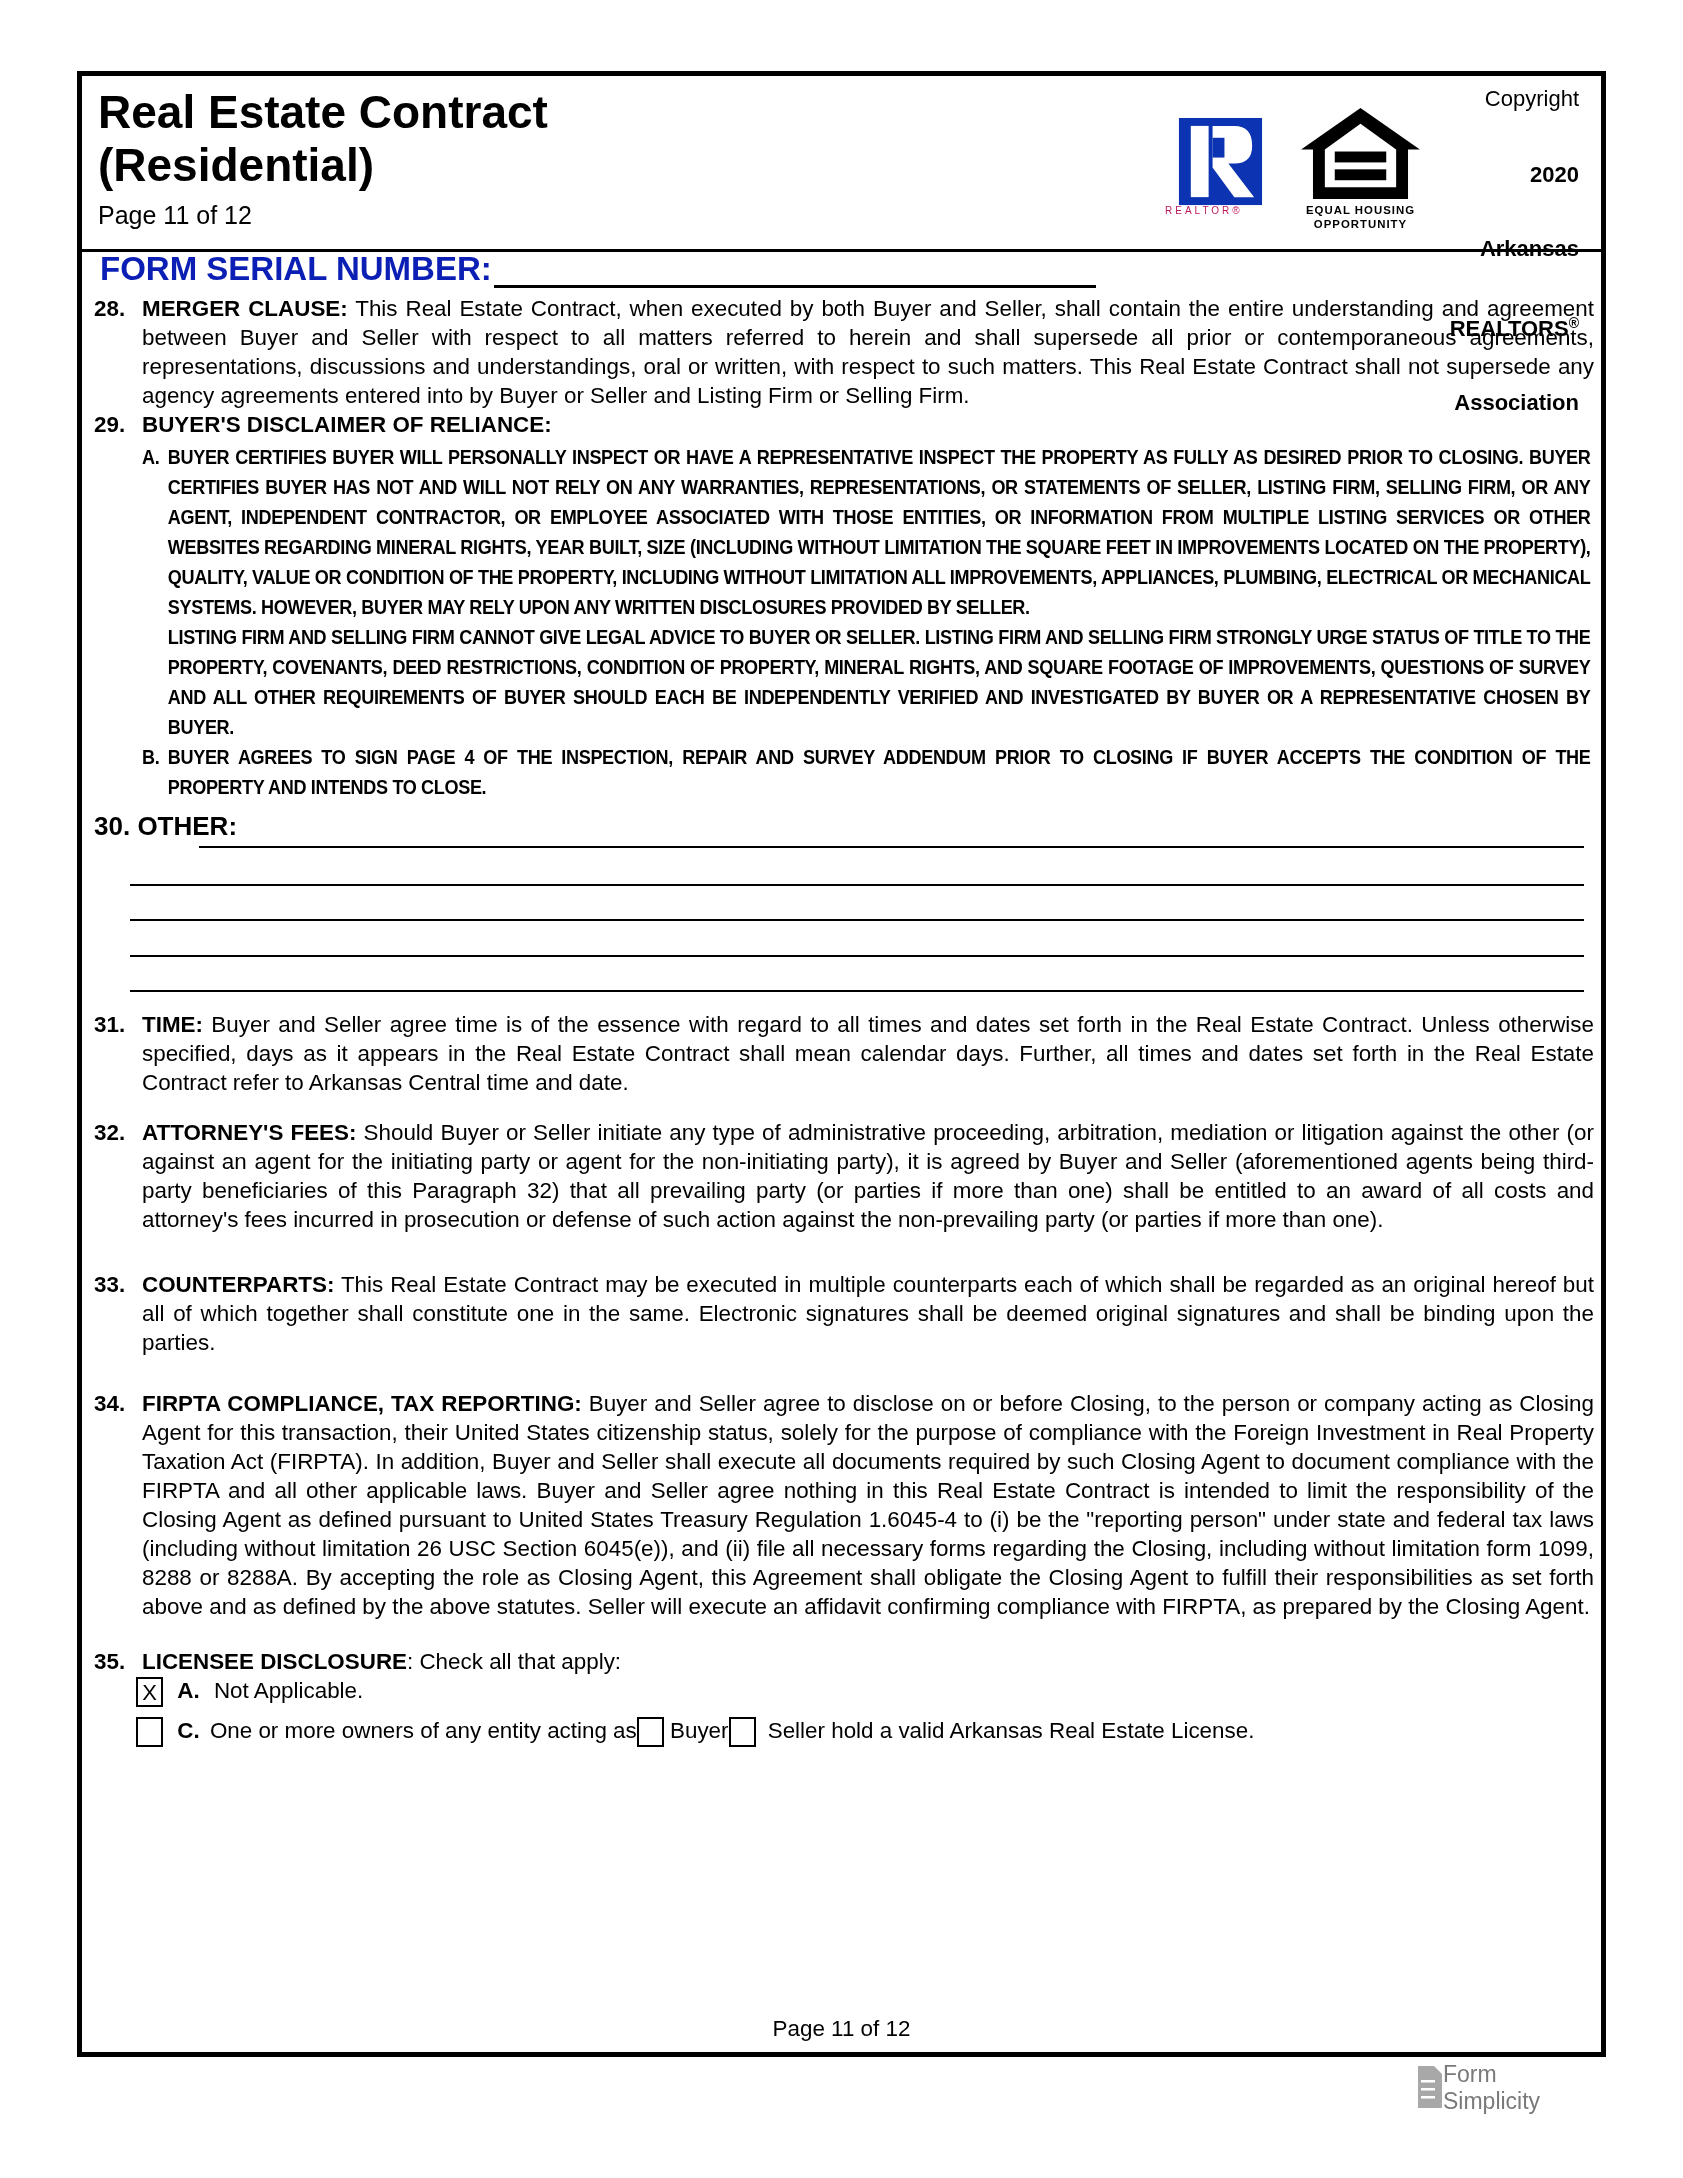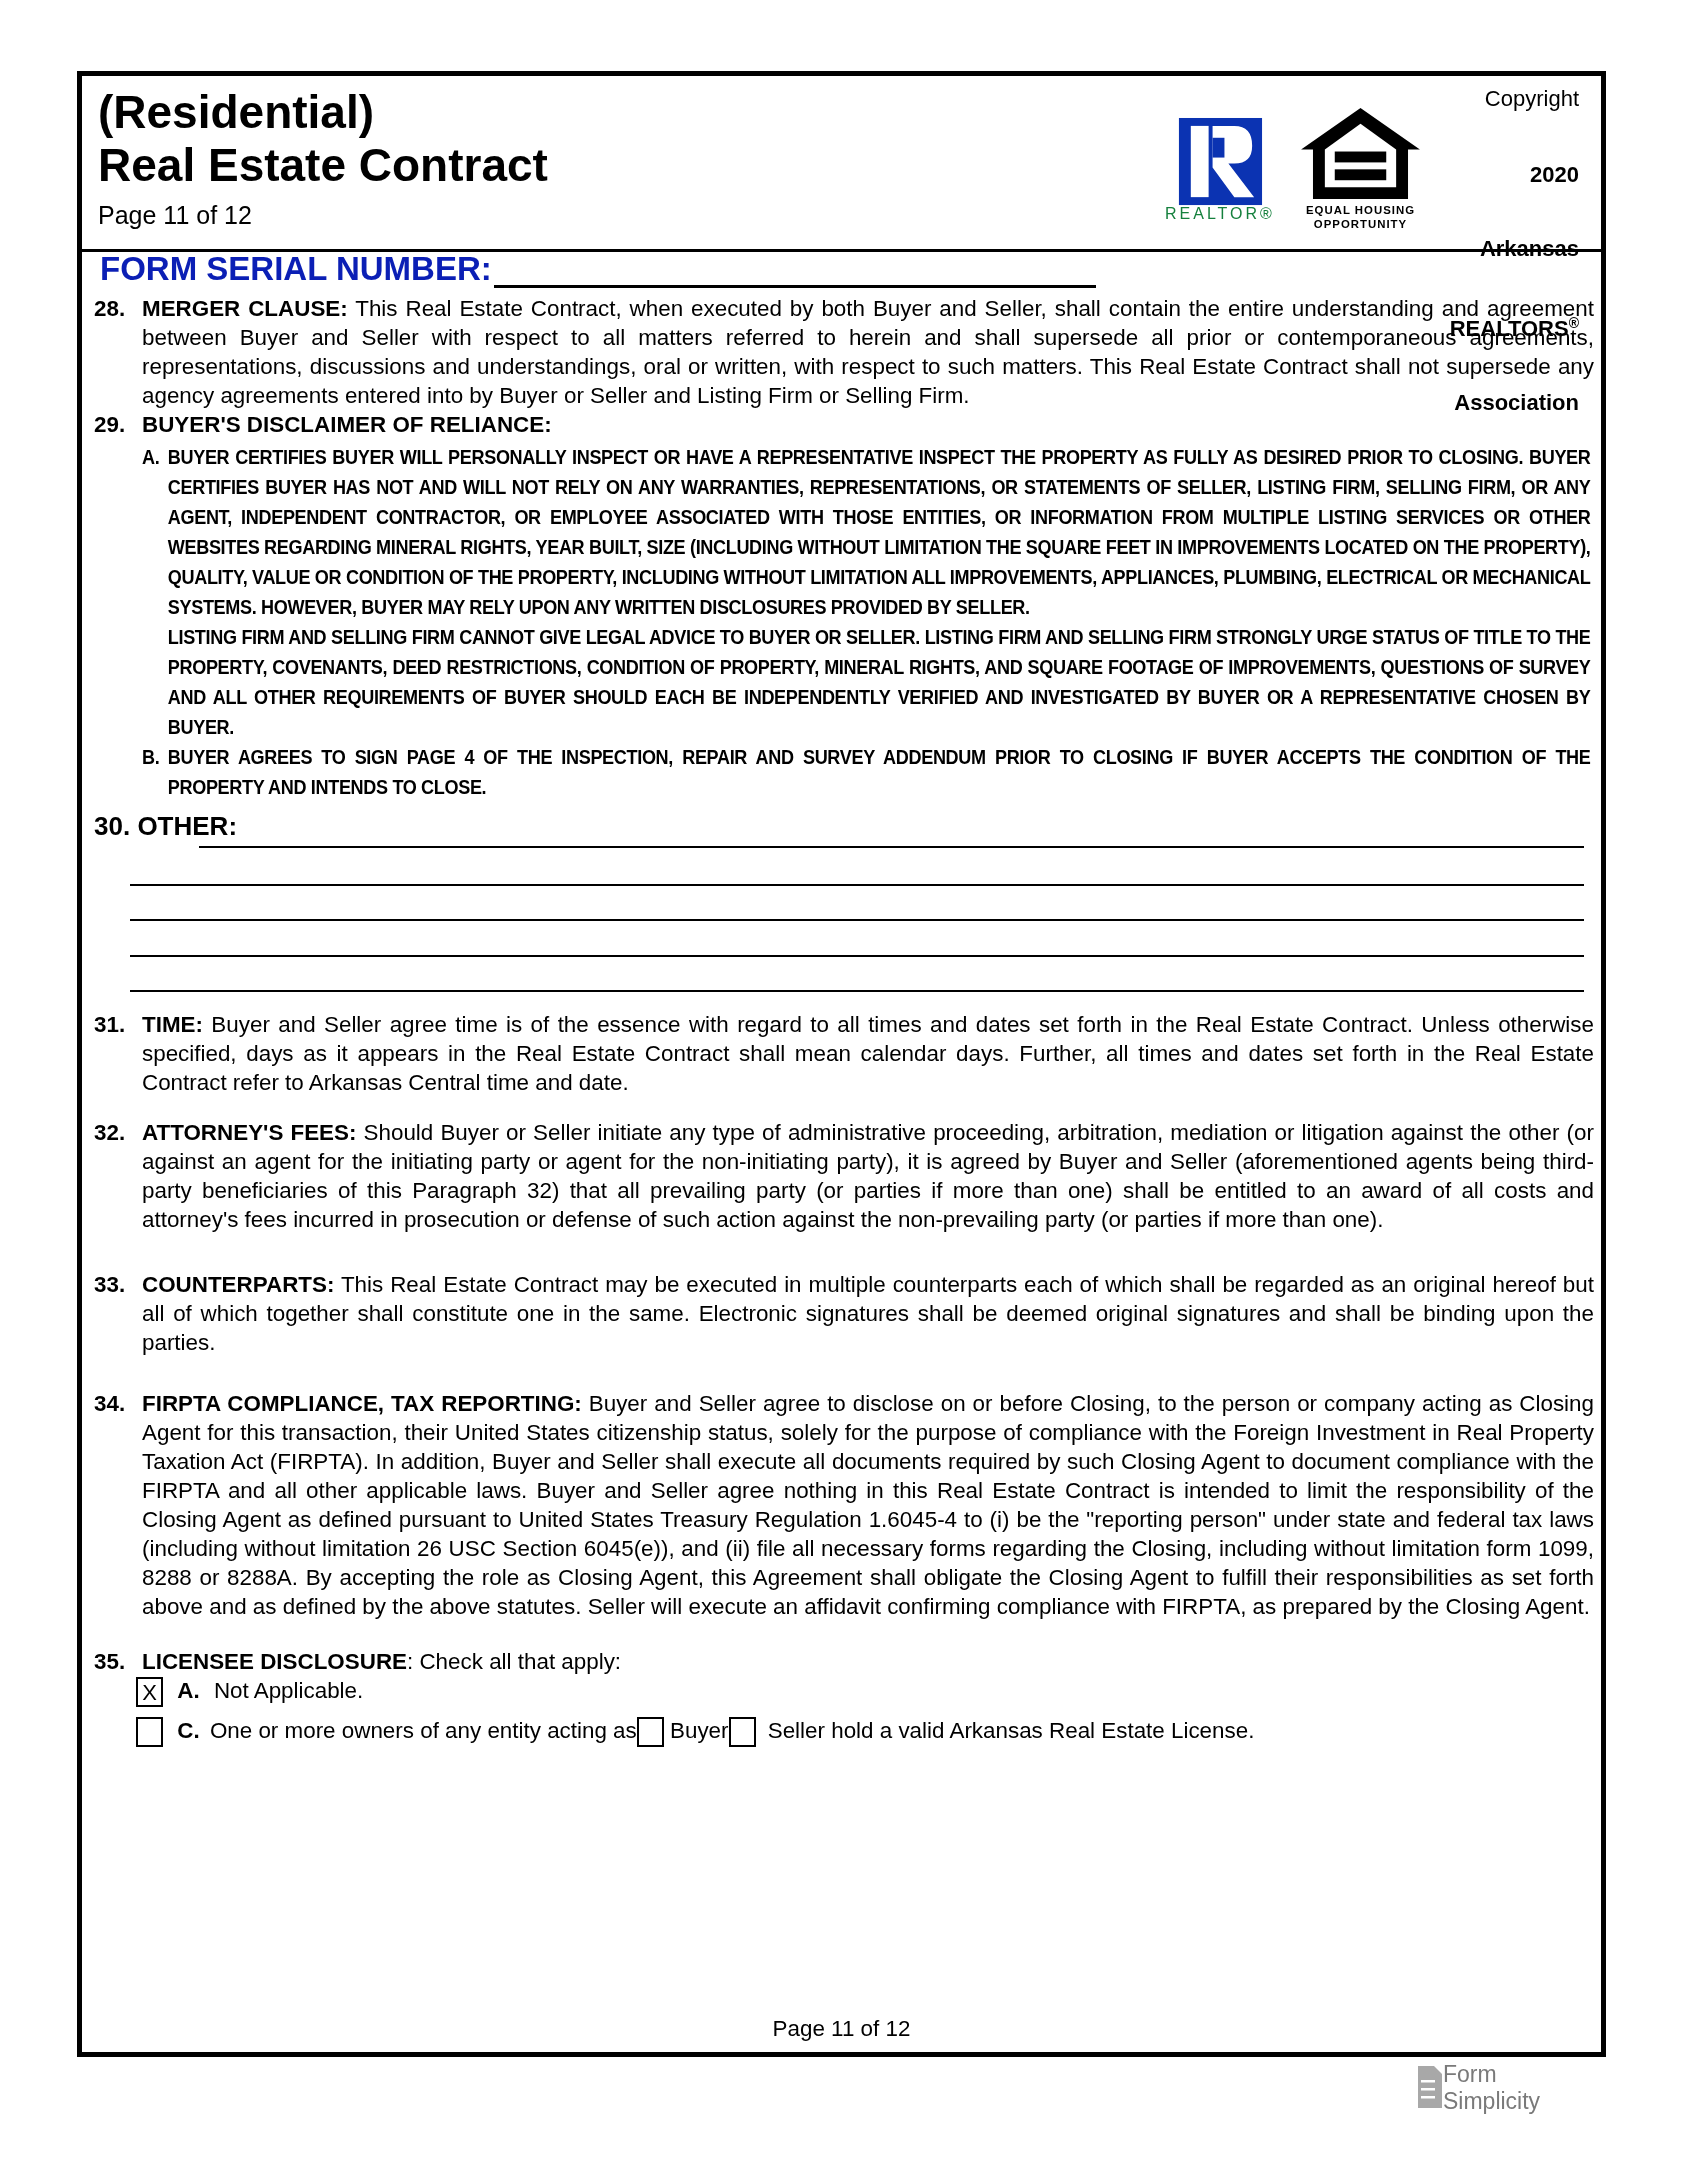--- a/index.html
+++ b/index.html
@@ -2,21 +2,21 @@
 <html><head>
 <meta charset="utf-8">
 <style>
   html, body { margin:0; padding:0; background:#ffffff; }
   body { width:1683px; height:2178px; position:relative; font-family:"Liberation Sans", sans-serif; color:#000; }
   .frame { position:absolute; left:77px; top:71px; width:1529px; height:1986px; border:5px solid #000; box-sizing:border-box; }
   .header { position:absolute; left:0; top:0; width:100%; height:176px; border-bottom:3px solid #000; box-sizing:border-box; }
   .title { position:absolute; left:16px; top:10px; font-weight:bold; font-size:46px; line-height:53px; }
   .page-top { position:absolute; left:16px; top:125px; font-size:25px; }
   .realtor-logo { position:absolute; left:1091px; top:38px; width:93px; height:99px; }
-  .realtor-text { position:absolute; left:1083px; top:129px; font-size:16px; letter-spacing:3px; color:#15803d; }
+  .realtor-text { position:absolute; left:1083px; top:129px; font-size:10px; letter-spacing:3px; color:#be185d; }
   .eho-logo { position:absolute; left:1215px; top:28px; width:127px; height:99px; }
   .eho-text { position:absolute; left:1215px; top:127px; width:127px; text-align:center; font-size:11.4px; font-weight:bold; line-height:14px; letter-spacing:1px; }
   .copyright { position:absolute; left:1348px; top:8px; width:149px; text-align:right; }
   .copyright .c1 { font-size:22px; line-height:30px; }
   .copyright .c2 { font-size:22px; font-weight:bold; line-height:26px;margin-top:48px; }
   .copyright sup { font-size:14px; }
   .serial { position:absolute; left:18px; top:174px; font-size:33px; font-weight:bold; color:#0b1fb5; white-space:nowrap; }
   .serial .line { display:inline-block; width:602px; border-bottom:3px solid #000; height:30px; vertical-align:bottom; margin-left:2px; }
   .body { position:absolute; left:12px; top:218px; width:1500px; font-size:22.4px; line-height:29px; }
   .para { position:relative; padding-left:48px; text-align:justify; }
@@ -33,22 +33,22 @@
   .fs-logo { position:absolute; left:1418px; top:2066px; }
   .fs-text { position:absolute; left:1443px; top:2061px; font-size:23px; line-height:27px; color:#7a7a7a; }
 </style>
 </head>
 <body>
 
 <div class="frame">
 
   <div class="header">
     <div class="title">
+      <div>Real Estate Contract</div>
       <div>(Residential)</div>
-      <div>Real Estate Contract</div>
     </div>
     <div class="page-top">Page 11 of 12</div>
 
     <div class="realtor-logo">
       <svg width="93" height="99" viewBox="0 0 94 100">
         <rect x="6" y="4" width="84" height="88" fill="#0b33b2"></rect>
         <rect x="18" y="12" width="18" height="72" fill="#fff"></rect>
         <path d="M40 12 H62 Q80 12 80 32 Q80 50 62 50 H56 L82 84 H62 L40 54 Z M40 12" fill="#fff"></path>
         <rect x="40" y="24" width="12" height="20" fill="#0b33b2"></rect>
       </svg>

